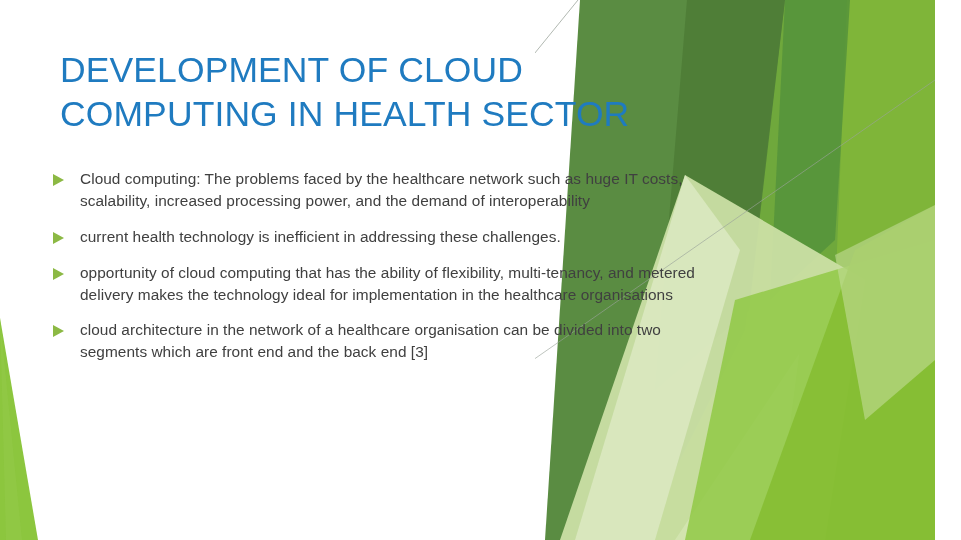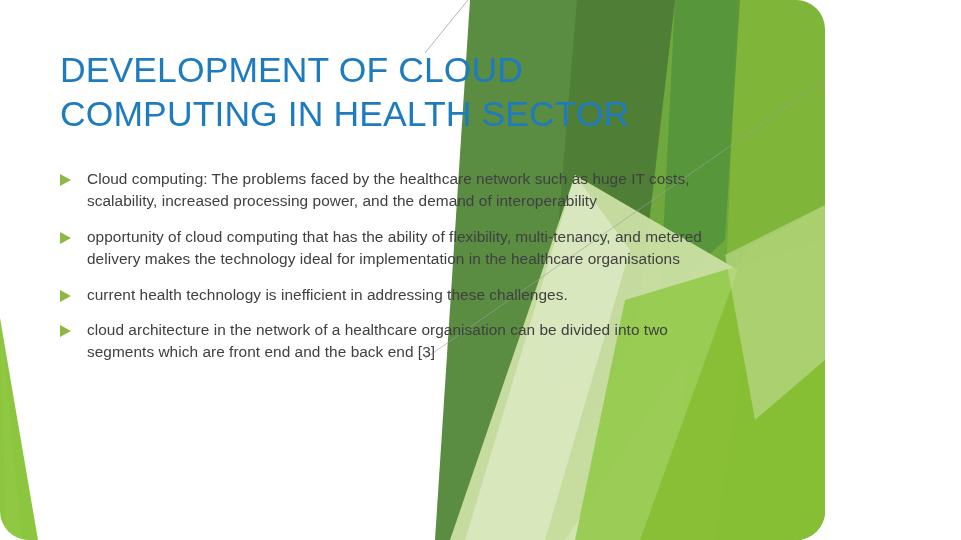--- a/index.html
+++ b/index.html
@@ -9,25 +9,24 @@
   }
   body {
     width: 961px;
     height: 540px;
     overflow: hidden;
     font-family: "Liberation Sans", sans-serif;
   }
 
   #slide {
     position: relative;
-    width: 825px;
+    width: 935px;
     height: 540px;
     background: #ffffff;
     overflow: hidden;
-    border-radius: 29px;
   }
 
   
   #decor-right,
   #decor-left {
     position: absolute;
     top: 0;
     pointer-events: none;
   }
   #decor-right { right: 0; width: 400px; height: 540px; }
@@ -47,21 +46,21 @@
     font-weight: normal;
     line-height: 1.25;
     letter-spacing: 0.1px;
     color: #1F7BC0;
     white-space: pre-line;
   }
 
   
   #bullet-list {
     position: absolute;
-    left: 60px;
+    left: 53px;
     top: 168px;
     width: 672px;
   }
   .bullet-row {
     display: flex;
     align-items: flex-start;
     margin-bottom: 14px;
   }
   .bullet-row:last-child { margin-bottom: 0; }
 
@@ -134,30 +133,30 @@
       </span>
       <span class="bullet-text">Cloud computing: The problems faced by the healthcare network such as huge IT costs, scalability, increased processing power, and the demand of interoperability</span>
     </div>
 
     <div class="bullet-row">
       <span class="bullet-marker">
         <svg width="11" height="12" viewBox="0 0 11 12">
             <polygon points="0,0 11,6 0,12" fill="#8CB944"></polygon>
           </svg>
       </span>
-      <span class="bullet-text">opportunity of cloud computing that has the ability of flexibility, multi-tenancy, and metered delivery makes the technology ideal for implementation in the healthcare organisations</span>
+      <span class="bullet-text">current health technology is inefficient in addressing these challenges.</span>
     </div>
 
     <div class="bullet-row">
       <span class="bullet-marker">
         <svg width="11" height="12" viewBox="0 0 11 12">
             <polygon points="0,0 11,6 0,12" fill="#8CB944"></polygon>
           </svg>
       </span>
-      <span class="bullet-text">current health technology is inefficient in addressing these challenges.</span>
+      <span class="bullet-text">opportunity of cloud computing that has the ability of flexibility, multi-tenancy, and metered delivery makes the technology ideal for implementation in the healthcare organisations</span>
     </div>
 
 
     <div class="bullet-row">
       <span class="bullet-marker">
         <svg width="11" height="12" viewBox="0 0 11 12">
             <polygon points="0,0 11,6 0,12" fill="#8CB944"></polygon>
           </svg>
       </span>
       <span class="bullet-text">cloud architecture in the network of a healthcare organisation can be divided into two segments which are front end and the back end [3]</span>

